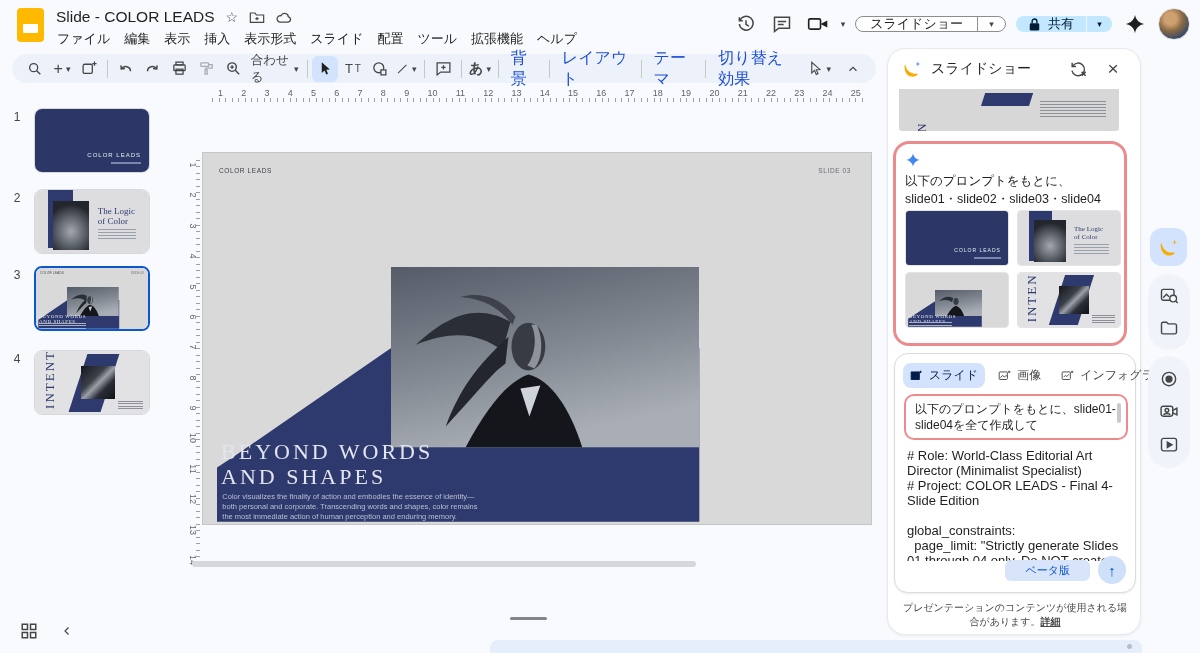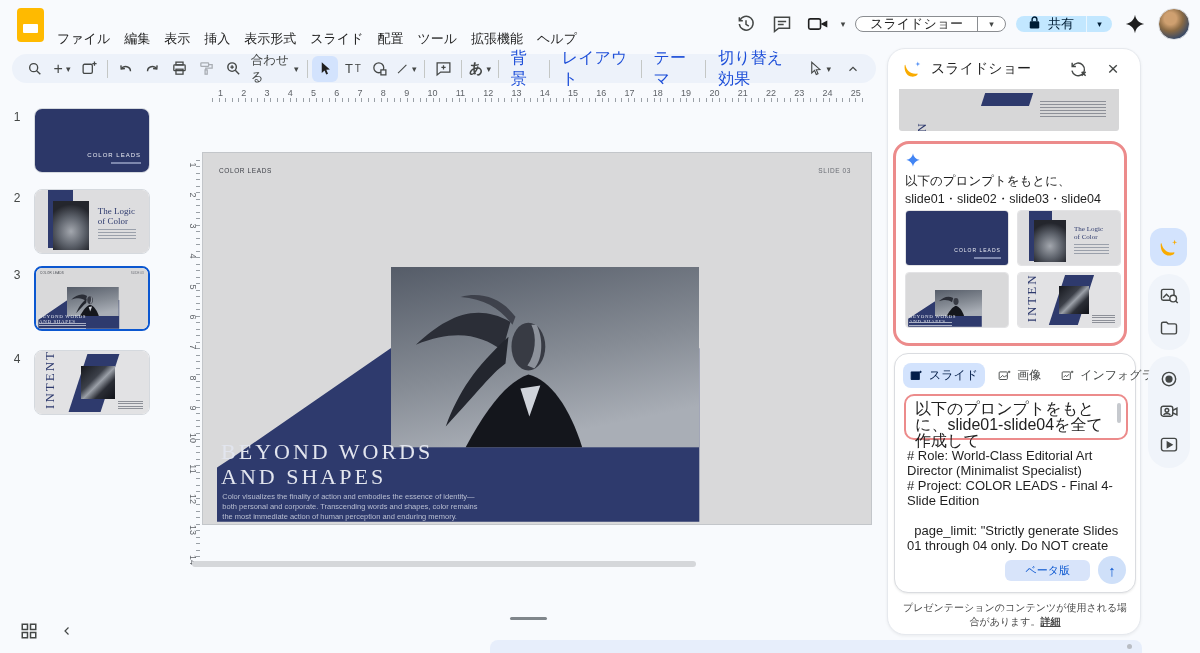--- a/index.html
+++ b/index.html
@@ -16,21 +16,21 @@
   .tiny-ic { color:#444746; font-size:14px; line-height:1; }
   .menus { position:absolute; left:50px; top:28px; display:flex; font-size:13px; color:#1f1f1f; }
   .menus span { padding:2px 7px; border-radius:6px; cursor:default; }
   .tb-right { position:absolute; right:10px; top:7px; height:34px; display:flex; align-items:center; gap:10px; }
   .icon-btn { width:26px; height:26px; display:flex; align-items:center; justify-content:center; border-radius:50%; }
   .pill { height:16px; display:flex; align-items:center; border-radius:18px; font-size:13px; }
   .pill-slideshow { border:1px solid #8a8d91; background:#fff; color:#1f1f1f; }
   .pill-slideshow .seg1 { padding:0 14px; }
   .pill-slideshow .seg2 { width:28px; display:flex; justify-content:center; border-left:1px solid #8a8d91; align-self:stretch; align-items:center; }
   .pill-share { background:#c2e7ff; color:#001d35; }
-  .pill-share .seg1 { padding:0 12px 0 12px; display:flex; gap:7px; align-items:flex-start; }
+  .pill-share .seg1 { padding:0 12px 0 12px; display:flex; gap:7px; align-items:center; }
   .pill-share .seg2 { width:26px; display:flex; justify-content:center; border-left:1px solid #eaf6ff; align-self:stretch; align-items:center; }
   .caret { font-size:9px; color:#444746; }
   .avatar { width:32px; height:32px; border-radius:50%; background:radial-gradient(circle at 38% 32%, #cfa070 0 22%, #8a6a44 45%, #3a4a66 75%, #222b3d); border:1px solid #e0e3e7; }
 
   
   .toolbar { position:absolute; left:12px; top:54px; width:864px; height:29px; background:#edf2fa; border-radius:21px; display:flex; align-items:center; padding:0 10px; gap:1px; }
   .tb-item { height:26px; min-width:26px; padding:0 3px; display:flex; align-items:center; justify-content:center; border-radius:6px; color:#444746; font-size:13px; gap:3px; }
   .tb-item.active { background:#d3e3fd; }
   .tb-sep { width:1px; height:18px; background:#c4c7c5; margin:0 4px; }
   .tb-label { font-size:16px; color:#1d4ed8; padding:0 7px; }
@@ -104,21 +104,21 @@
   .p-msg { font-size:12.5px; line-height:18px; color:#1f1f1f; margin-top:4px; }
   .p-more { color:#0b57d0; }
   .p-grid { position:absolute; left:9px; top:66px; width:212px; display:grid; grid-template-columns:104px 104px; grid-template-rows:56px 56px; gap:6px 8px; }
   .p-grid .gthumb { position:relative; border-radius:4px; overflow:hidden; border:1px solid #e3e3e5; }
   .p-scroll { position:absolute; left:243px; top:352px; width:4px; height:46px; background:#dfe1e5; border-radius:2px; }
 
   .p-card2 { position:absolute; left:6px; top:304px; width:242px; height:240px; border:1px solid #dadce0; border-radius:14px; background:#fff; box-shadow:0 1px 2px rgba(60,64,67,.1); }
   .tabs { position:absolute; left:8px; top:9px; display:flex; align-items:center; gap:6px; }
   .tab { display:flex; align-items:center; gap:5px; font-size:12px; color:#444746; padding:4px 7px; border-radius:8px; white-space:nowrap; }
   .tab.sel { background:#d3e3fd; color:#041e49; }
-  .redbox { position:absolute; left:9px; top:40px; width:224px; height:46px; border:2.5px solid #ec8b8b; border-radius:10px; padding:5px 9px; font-size:16px; line-height:16px; color:#1f1f1f; }
+  .redbox { position:absolute; left:9px; top:40px; width:224px; height:46px; border:2.5px solid #ec8b8b; border-radius:10px; padding:5px 9px; font-size:12px; line-height:16px; color:#1f1f1f; }
   .redbox .rb-scroll { position:absolute; right:5px; top:7px; width:4px; height:20px; background:#c6c9ce; border-radius:2px; }
   .plines { position:absolute; left:12px; top:94px; width:218px; height:113px; overflow:hidden; font-size:13px; line-height:15px; color:#1f1f1f; }
   .plines div { min-height:15px; white-space:pre-wrap; }
   .p-foot { position:absolute; right:9px; bottom:8px; display:flex; align-items:center; gap:8px; }
   .beta { background:#d8e4fa; color:#0b57d0; font-size:11px; padding:3px 20px; border-radius:6px; }
   .sendbtn { width:28px; height:28px; border-radius:50%; background:#cfe0f9; color:#0b57d0; display:flex; align-items:center; justify-content:center; font-size:15px; font-weight:bold; }
   .p-disc { position:absolute; left:10px; top:552px; width:234px; text-align:center; font-size:10px; line-height:14px; color:#474747; }
   .p-disc b { font-weight:bold; text-decoration:underline; }
 
   
@@ -135,20 +135,35 @@
     <linearGradient id="gSky" x1="0" y1="0" x2="0.35" y2="1">
       <stop offset="0" stop-color="#555c68"></stop>
         <stop offset="0.6" stop-color="#858b94"></stop>
         <stop offset="1" stop-color="#a9aeb6"></stop>
     </linearGradient>
   </defs>
 </svg>
 
 <header class="topbar">
   <div class="slides-logo"></div>
+  <div class="title-row">
+    <span class="doc-title">Slide - COLOR LEADS</span>
+    <span class="tiny-ic">☆</span>
+    <span class="tiny-ic">
+      <svg width="16" height="14" viewBox="0 0 24 20" fill="none" stroke="#444746" stroke-width="1.8">
+          <path d="M2,4 h7 l2,3 h11 v11 H2 Z"></path>
+          <path d="M12 10 v5 M9.5 12.5 h5"></path>
+        </svg>
+    </span>
+    <span class="tiny-ic">
+      <svg width="17" height="13" viewBox="0 0 24 17" fill="none" stroke="#444746" stroke-width="1.8">
+          <path d="M6,15 a4.5,4.5 0 1 1 1,-8.9 a5.5,5.5 0 0 1 10.5,1.4 a3.8,3.8 0 0 1 -0.4,7.5 Z"></path>
+        </svg>
+    </span>
+  </div>
   <nav class="menus">
     <span>ファイル</span>
     <span>編集</span>
     <span>表示</span>
     <span>挿入</span>
     <span>表示形式</span>
     <span>スライド</span>
     <span>配置</span>
     <span>ツール</span>
     <span>拡張機能</span>
@@ -555,20 +570,21 @@
     <div class="redbox">
       <span>以下のプロンプトをもとに、slide01-slide04を全て作成して</span>
       <span class="rb-scroll"></span>
     </div>
     <div class="plines">
       <div># Role: World-Class Editorial Art</div>
       <div>Director (Minimalist Specialist)</div>
       <div># Project: COLOR LEADS - Final 4-</div>
       <div>Slide Edition</div>
       <div></div>
+      <div>global_constraints:</div>
       <div>  page_limit: "Strictly generate Slides</div>
       <div>01 through 04 only. Do NOT create</div>
     </div>
     <div class="p-foot">
       <span class="beta">ベータ版</span>
       <span class="sendbtn">
           <span>↑</span>
         </span>
     </div>
   </div>

